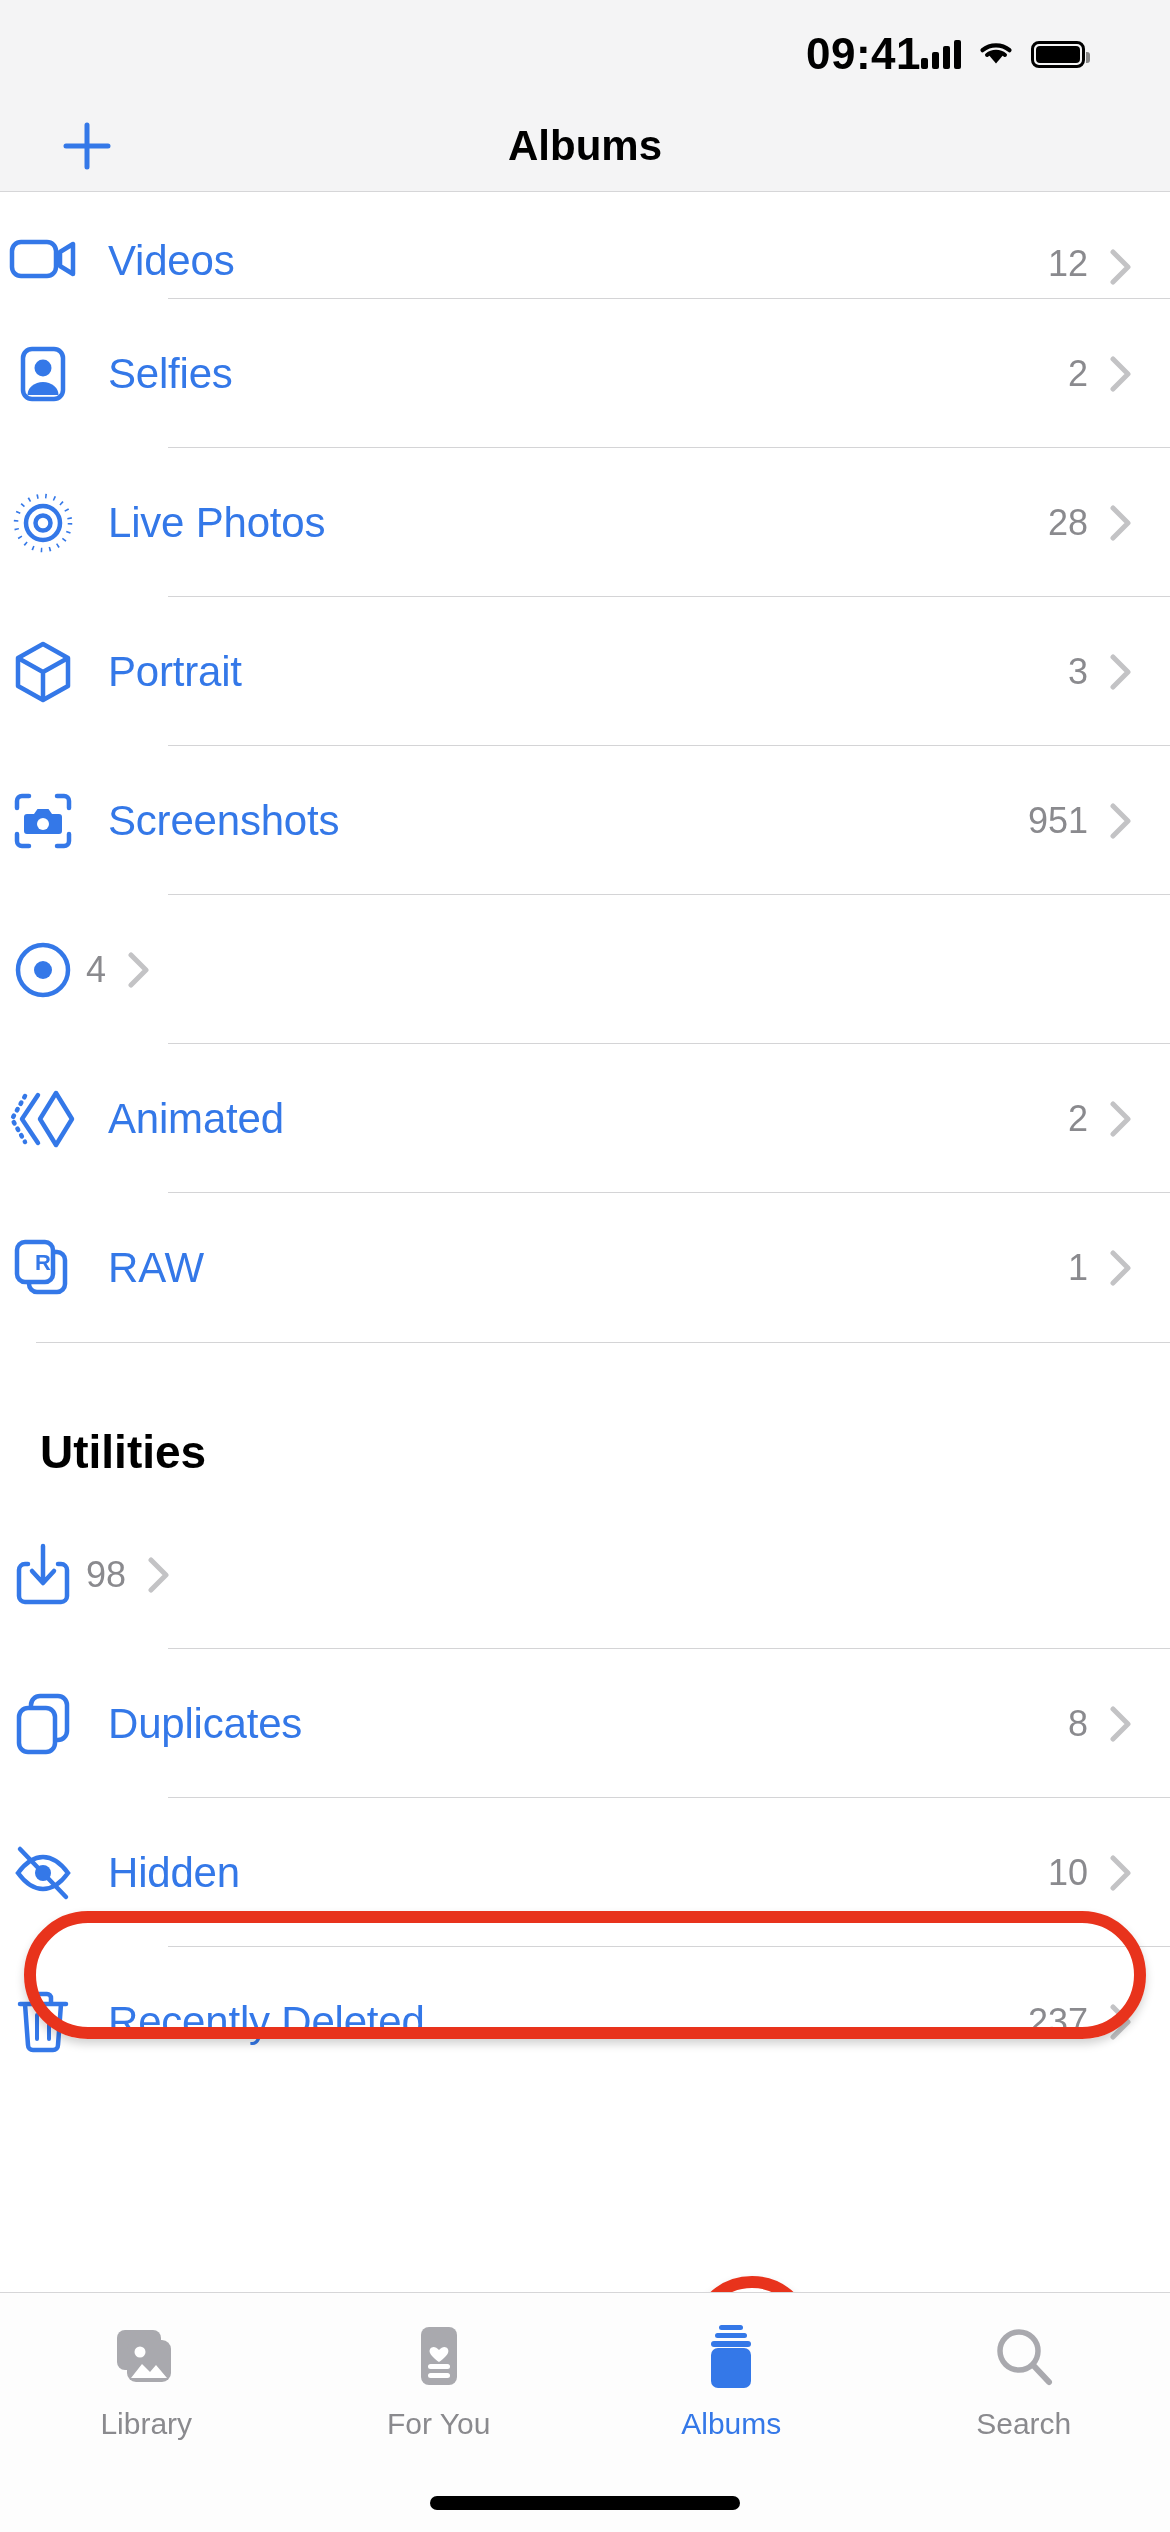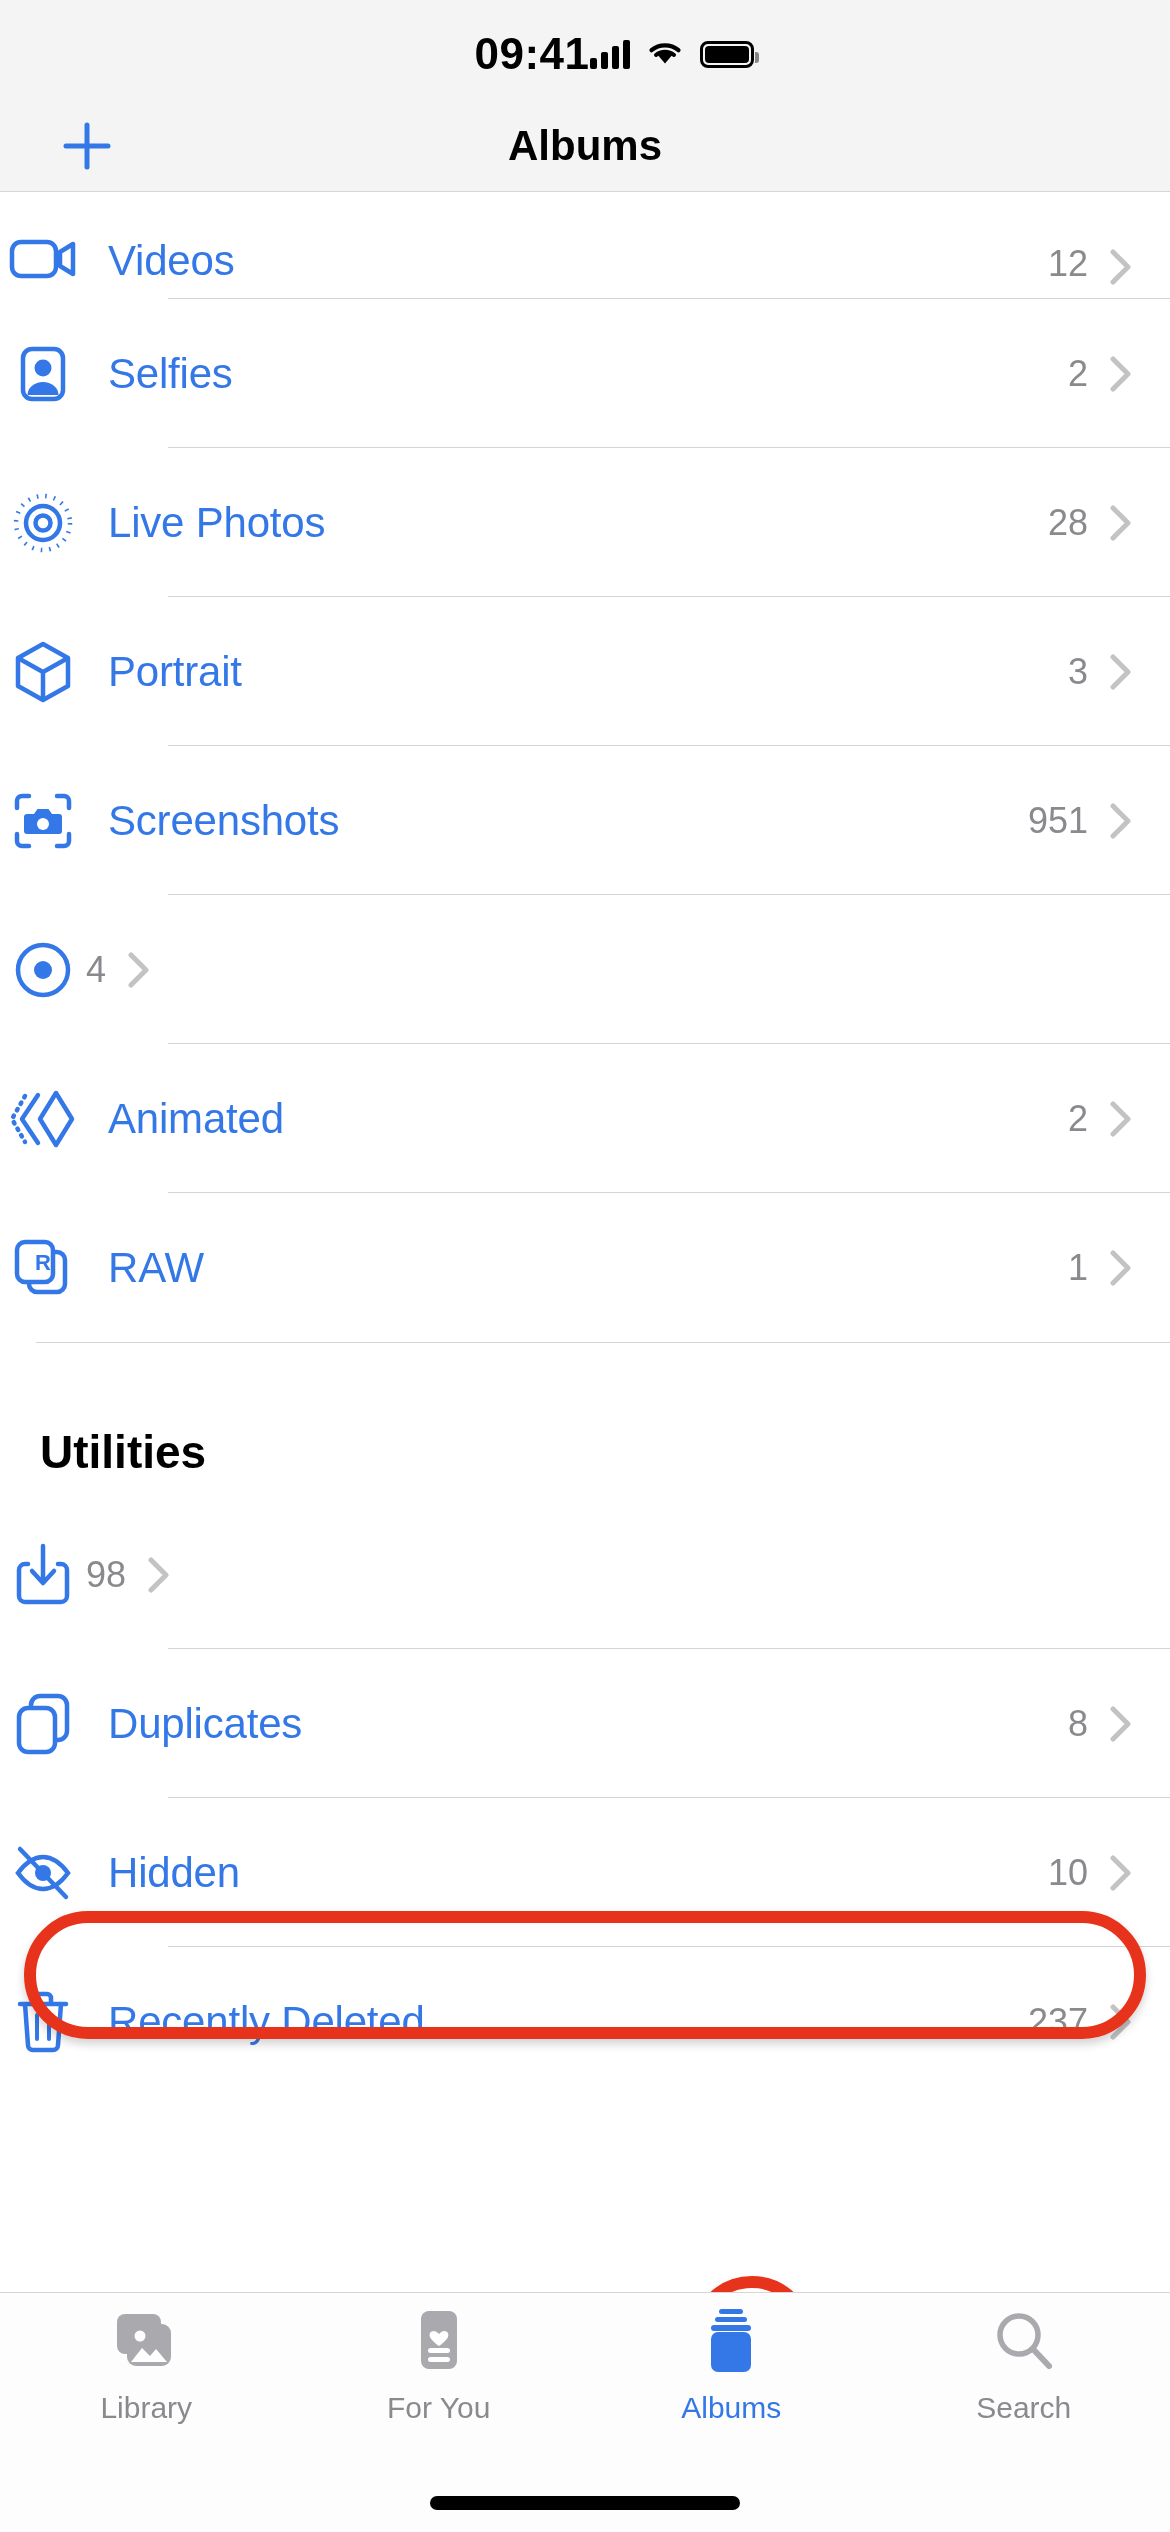--- a/index.html
+++ b/index.html
@@ -8,22 +8,22 @@
     font-family:"Liberation Sans", sans-serif;
     background:#ffffff;
     overflow:hidden;
   }
   .phone { position:relative; width:1170px; height:2532px; background:#fff; }
 
   
   .statusbar {
     position:absolute; top:0; left:0; width:1170px; height:100px;
     background:#f4f4f5;
-    display:flex; align-items:center; justify-content:center;
-    padding:0 34px 0 92px;
+    display:flex; align-items:center; justify-content:flex-end;
+    padding:0 85px 0 92px;
   }
   .status-time { font-size:44px; font-weight:700; color:#000; letter-spacing:0.5px; margin-top:8px; }
   .status-right { display:flex; align-items:center; gap:16px; margin-top:8px; }
   .sig { display:flex; align-items:flex-end; gap:4px; height:30px; }
   .sig i { display:block; width:7px; background:#000; border-radius:2px; }
   .sig i:nth-child(1){height:11px;} .sig i:nth-child(2){height:17px;}
   .sig i:nth-child(3){height:23px;} .sig i:nth-child(4){height:29px;}
   .batt { width:54px; height:27px; border:3px solid #000; border-radius:8px; position:relative; padding:2px; }
   .batt::after { content:""; position:absolute; right:-8px; top:8px; width:4px; height:11px;
     background:#000; border-radius:0 3px 3px 0; opacity:.45; }
@@ -80,21 +80,21 @@
   .annot-tab {
     position:absolute; left:690px; top:2276px; width:124px; height:200px;
     border:12px solid #e8331c; border-radius:62px; pointer-events:none;
     box-shadow:0 5px 10px rgba(0,0,0,.18);
   }
 
   
   .tabbar {
     position:absolute; left:0; bottom:0; width:1170px; height:240px;
     background:#fdfdfd; border-top:1px solid #d6d6d8;
-    display:flex; align-items:flex-start; padding-top:12px;
+    display:flex; align-items:flex-start; padding-top:28px;
   }
   .tab { flex:1; display:flex; flex-direction:column; align-items:center; gap:14px; }
   .tab-ico { height:72px; display:flex; align-items:center; justify-content:center; }
   .tab-label { font-size:30px; color:#8a8a8e; }
   .tab.active .tab-label { color:#3478e8; }
   .home-ind {
     position:absolute; left:50%; transform:translateX(-50%); bottom:22px;
     width:310px; height:14px; background:#000; border-radius:7px;
   }
 </style>

